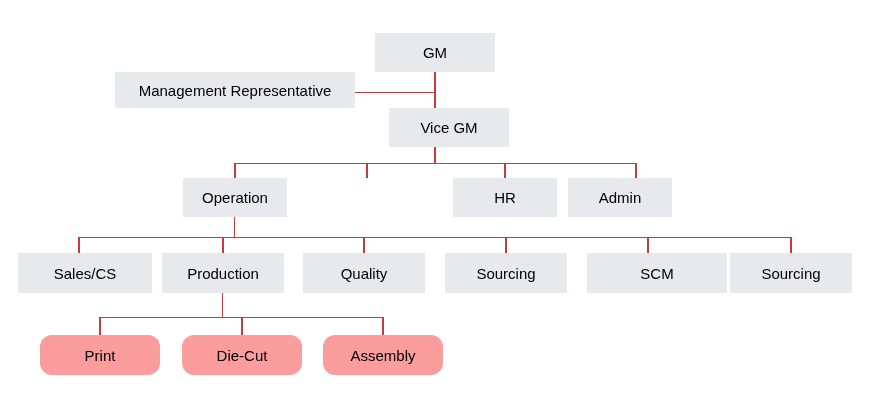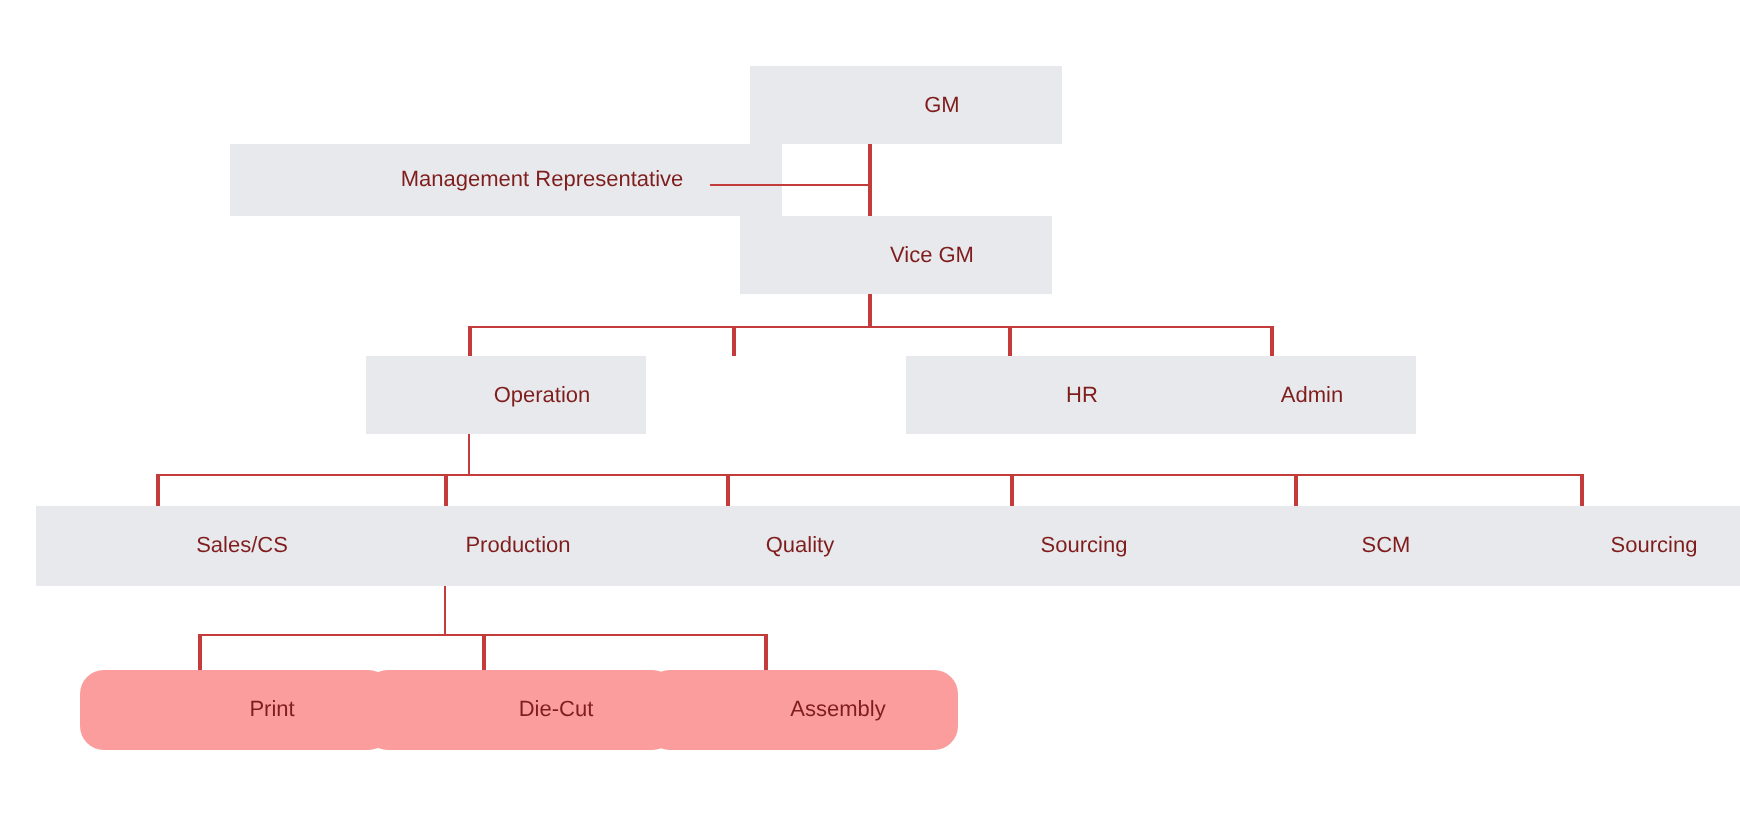--- a/index.html
+++ b/index.html
@@ -13,25 +13,24 @@
     width: 870px;
     height: 420px;
     background: #ffffff;
     overflow: hidden;
   }
   .node {
     position: absolute;
     display: flex;
     align-items: center;
     justify-content: center;
-    font-size: 11px;
-    color: #7f1d1d;
+    font-size: 15px;
+    color: #000000;
     background: #e8e9ec;
     white-space: nowrap;
-    padding-left: 36px;
   }
   .node.highlight {
     background: #fa9d9c;
     border-radius: 12px;
   }
   .line {
     position: absolute;
     background: #c43b3b;
   }
   .h-line { height: 1.5px; }
@@ -39,21 +38,21 @@
 </style>
 </head>
 <body>
 
 <div class="canvas">
 
   <div class="node" style="left:375px; top:33px; width:120px; height:39px;">GM</div>
 
   <div class="node" style="left:115px; top:72px; width:240px; height:36px;">Management Representative</div>
 
-  <div class="node" style="left:370px; top:108px; width:120px; height:39px;">Vice GM</div>
+  <div class="node" style="left:389px; top:108px; width:120px; height:39px;">Vice GM</div>
 
   <div class="node" style="left:183px; top:178px; width:104px; height:39px;">Operation</div>
   <div class="node" style="left:453px; top:178px; width:104px; height:39px;">HR</div>
   <div class="node" style="left:568px; top:178px; width:104px; height:39px;">Admin</div>
 
   <div class="node" style="left:18px; top:253px; width:134px; height:40px;">Sales/CS</div>
   <div class="node" style="left:162px; top:253px; width:122px; height:40px;">Production</div>
   <div class="node" style="left:303px; top:253px; width:122px; height:40px;">Quality</div>
   <div class="node" style="left:445px; top:253px; width:122px; height:40px;">Sourcing</div>
   <div class="node" style="left:587px; top:253px; width:140px; height:40px;">SCM</div>

